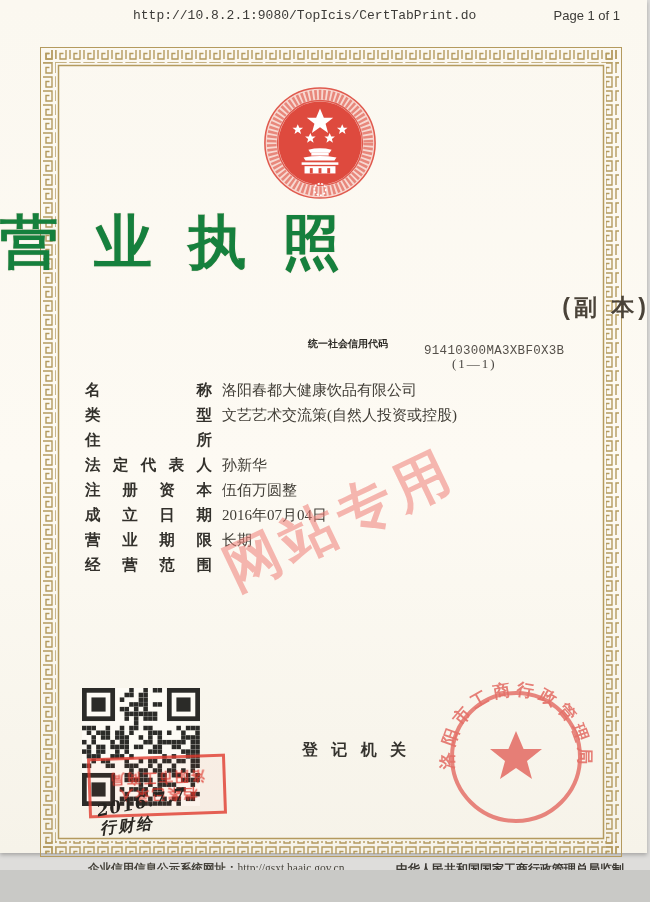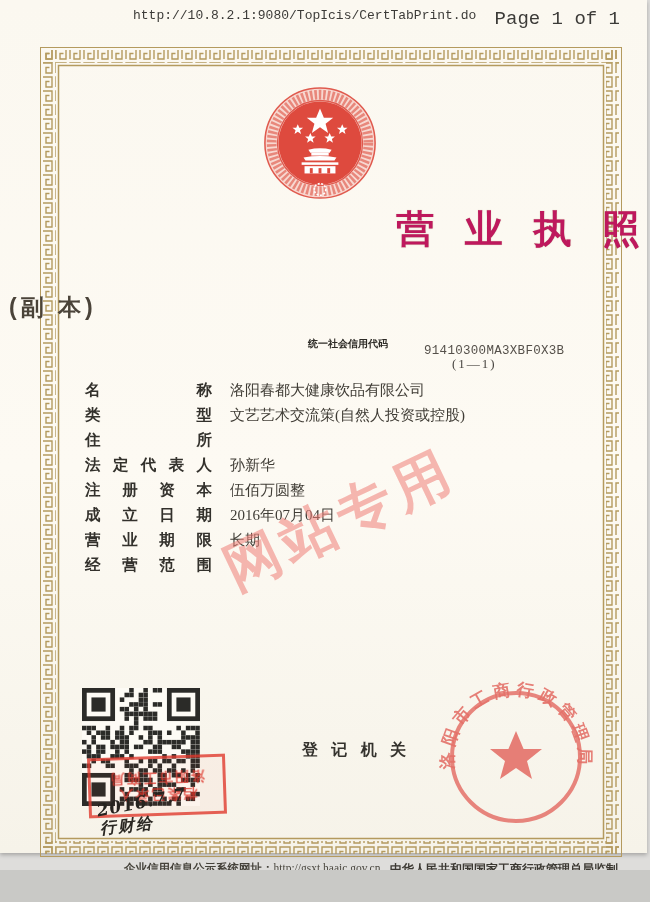--- a/index.html
+++ b/index.html
@@ -5,39 +5,39 @@
   html,body{margin:0;padding:0;background:#c9c9c6;}
   .screen{position:relative;width:650px;height:870px;background:#dedddb;overflow:hidden;
           font-family:"Liberation Sans",sans-serif;}
   .paper{position:absolute;left:0;top:0;right:3px;bottom:17px;
          background:linear-gradient(180deg,#fbf8f0 0%,#fdfaf3 55%,#f6f3e9 100%);
          box-shadow:0 2px 4px rgba(0,0,0,.25);}
   .scan-bottom{position:absolute;left:0;right:0;bottom:0;height:17px;
          background:linear-gradient(180deg,#a9a9a6 0,#dcdcd9 40%,#ececе9 100%);}
   .hdr-url{position:absolute;left:133px;top:8px;font-family:"Liberation Mono",monospace;
            font-size:13px;color:#3c3b38;}
-  .hdr-page{position:absolute;right:30px;top:8px;font-family:Liberation Mono, monospace;
-           font-size:19px;color:#3c3b38;margin-left:45px;}
+  .hdr-page{position:absolute;right:30px;top:8px;font-family:Liberation Sans, sans-serif;
+           font-size:13px;color:#3c3b38;margin-left:45px;}
   .frame{position:absolute;left:40px;top:47px;}
   .emblem{position:absolute;left:262px;top:85px;}
-  .title{position:absolute;left:0;right:0;top:204px;text-align:right;font-size:38px;
-         font-weight:900;color:#be185d;letter-spacing:10px;white-space:pre;
+  .title{position:absolute;left:0;right:0;top:204px;text-align:left;font-size:58px;
+         font-weight:900;color:#15803d;letter-spacing:10px;white-space:pre;
          text-shadow:0 0 1px rgba(111,93,34,.45);}
-  .subtitle{position:absolute;left:9px;right:0;top:292px;text-align:left;font-size:23px;
+  .subtitle{position:absolute;left:0;right:0;top:292px;text-align:right;font-size:23px;
          font-weight:600;color:#4a4339;letter-spacing:4px;white-space:pre;}
   .credit-label{position:absolute;left:308px;top:337px;font-size:10px;font-weight:800;color:#2d2b26;}
   .credit-code{position:absolute;left:424px;top:344px;font-family:"Liberation Mono",monospace;
          font-size:12.5px;color:#55504a;letter-spacing:.3px;}
   .page-marker{position:absolute;left:452px;top:356px;font-size:13px;color:#4a4742;letter-spacing:2px;
          font-family:"Liberation Serif",serif;}
   .fields{position:absolute;left:85px;top:382px;width:500px;}
   .frow{display:flex;align-items:flex-start;margin-bottom:9px;min-height:16px;}
   .flabel{width:127px;flex:none;display:flex;justify-content:space-between;
           font-size:15.5px;font-weight:800;color:#33312c;line-height:16px;}
-  .fvalue{margin-left:18px;font-family:"Liberation Serif",serif;font-size:15px;
+  .fvalue{margin-left:10px;font-family:"Liberation Serif",serif;font-size:15px;
           color:#403d36;line-height:16px;}
   .fvalue.small{font-size:10px;white-space:nowrap;letter-spacing:.2px;line-height:16px;font-weight:600;}
   .fvalue.scope{font-size:14.5px;line-height:19px;white-space:pre-line;width:330px;}
   .qr{position:absolute;left:82px;top:688px;}
   .reg-label{position:absolute;left:302px;top:740px;width:104px;display:flex;
          justify-content:space-between;font-size:16px;font-weight:800;color:#34322d;}
   .seal{position:absolute;left:436px;top:677px;opacity:.9;}
   .date{position:absolute;left:416px;top:793px;font-size:15px;font-weight:700;color:#2f2d28;
          white-space:pre;letter-spacing:1px;font-family:"Liberation Serif",serif;}
   .stamp{position:absolute;left:88px;top:756px;width:132px;height:54px;
@@ -46,23 +46,23 @@
          filter:blur(.6px);background:rgba(255,80,60,.04);}
   .stamp div{font-size:14px;font-weight:800;color:rgba(220,50,40,.78);letter-spacing:2px;line-height:17px;white-space:nowrap;}
   .hand1{position:absolute;left:96px;top:792px;font-family:"DejaVu Serif",serif;font-style:italic;
          font-weight:700;font-size:17px;color:#26231f;transform:rotate(-11deg);letter-spacing:1px;}
   .hand2{position:absolute;left:100px;top:816px;font-family:"DejaVu Serif",serif;font-style:italic;
          font-weight:700;font-size:16px;color:#2a2722;transform:rotate(-6deg);letter-spacing:2px;}
   .watermark{position:absolute;left:228px;top:536px;font-size:56px;font-weight:900;
          color:rgba(238,126,118,.55);transform:rotate(-25.5deg);transform-origin:0 50%;
          letter-spacing:6px;white-space:nowrap;}
   .footer{position:absolute;left:0;right:0;top:861px;}
-  .f-left{position:absolute;left:88px;top:0;font-size:11.5px;font-weight:800;color:#45423a;margin-left:36px;}
+  .f-left{position:absolute;left:88px;top:0;font-size:11.5px;font-weight:800;color:#45423a;}
   .f-url{font-family:"Liberation Serif",serif;font-weight:400;color:#4a473f;}
-  .f-right{position:absolute;right:32px;top:0;font-size:12px;font-weight:800;color:#3c3933;}
+  .f-right{position:absolute;right:26px;top:0;font-size:12px;font-weight:800;color:#3c3933;}
 </style>
 </head>
 <body>
 
 <div class="screen">
   <div class="paper"></div>
 
   <div class="hdr-url">http://10.8.2.1:9080/TopIcis/CertTabPrint.do</div>
   <div class="hdr-page">Page 1 of 1</div>
 

